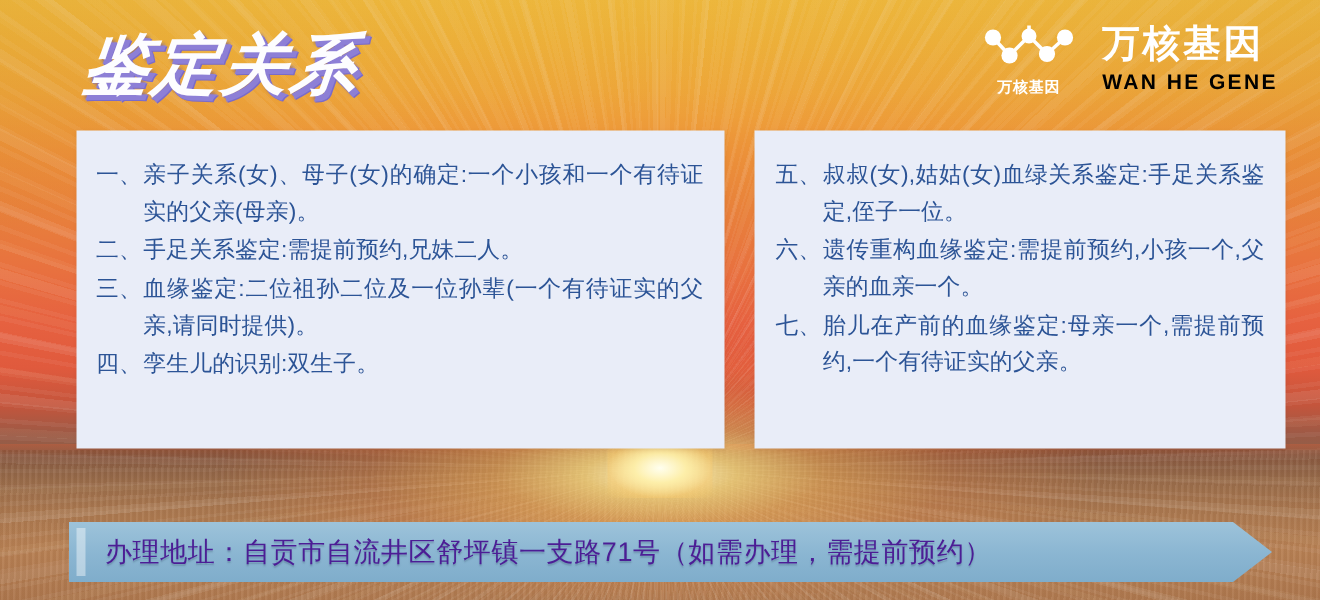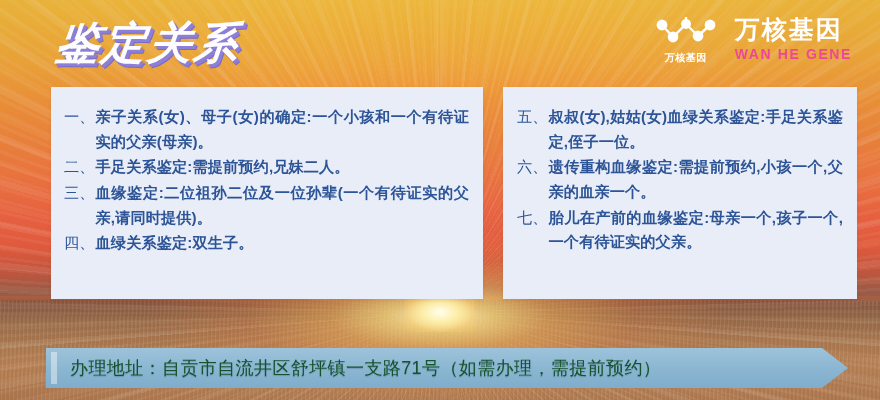--- a/index.html
+++ b/index.html
@@ -188,21 +188,21 @@
   .brand-cn {
     font-size: 25px;
     font-weight: 700;
     color: #ffffff;
     letter-spacing: 2px;
   }
   .brand-en {
     margin-top: 5px;
     font-size: 14px;
     font-weight: 700;
-    color: #ec4899;
+    color: #000000;
     letter-spacing: 1.6px;
   }
 
   
   .panel {
     position: absolute;
     top: 87px;
     height: 212px;
     background: #e9edf8;
     box-shadow: 0 1px 3px rgba(80,40,20,0.10);
@@ -227,21 +227,20 @@
     letter-spacing: 0.1px;
   }
   .item-num {
     flex: 0 0 auto;
     white-space: nowrap;
     padding-right: 1px;
   }
   .item-text {
     flex: 1 1 auto;
     text-align: justify;
-    font-weight: bold;
   }
 
   
   .addr-banner {
     position: absolute;
     left: 46px;
     top: 348px;
     width: 802px;
     height: 40px;
     background: linear-gradient(to bottom, #9dc3da 0%, #8bb6d2 52%, #7fadcb 100%);
@@ -257,21 +256,21 @@
     height: 32px;
     background: rgba(255,255,255,0.42);
   }
   .addr-text {
     position: absolute;
     left: 24px;
     top: 0;
     height: 40px;
     display: flex;
     align-items: center;
-    color: #14532d;
+    color: #4c1d95;
     font-size: 18px;
     letter-spacing: 0.4px;
     white-space: nowrap;
     text-shadow: 0 1px 1px rgba(60,90,115,0.35);
   }
 </style>
 </head>
 <body>
 
 <div id="poster">
@@ -324,38 +323,38 @@
       <li class="item">
         <span class="item-num">二、</span>
         <span class="item-text">手足关系鉴定:需提前预约,兄妹二人。</span>
       </li>
       <li class="item">
         <span class="item-num">三、</span>
         <span class="item-text">血缘鉴定:二位祖孙二位及一位孙辈(一个有待证实的父亲,请同时提供)。</span>
       </li>
       <li class="item">
         <span class="item-num">四、</span>
-        <span class="item-text">血绿关系鉴定:双生子。</span>
+        <span class="item-text">孪生儿的识别:双生子。</span>
       </li>
     </ul>
   </div>
 
   <div class="panel right">
     <ul class="panel-list">
       <li class="item">
         <span class="item-num">五、</span>
         <span class="item-text">叔叔(女),姑姑(女)血绿关系鉴定:手足关系鉴定,侄子一位。</span>
       </li>
       <li class="item">
         <span class="item-num">六、</span>
         <span class="item-text">遗传重构血缘鉴定:需提前预约,小孩一个,父亲的血亲一个。</span>
       </li>
       <li class="item">
         <span class="item-num">七、</span>
-        <span class="item-text">胎儿在产前的血缘鉴定:母亲一个,孩子一个,一个有待证实的父亲。</span>
+        <span class="item-text">胎儿在产前的血缘鉴定:母亲一个,需提前预约,一个有待证实的父亲。</span>
       </li>
     </ul>
   </div>
 
   <div class="addr-banner">
     <div class="addr-accent"></div>
   </div>
   <div class="addr-text" style="position:absolute; left:70px; top:348px;">办理地址：自贡市自流井区舒坪镇一支路71号（如需办理，需提前预约）</div>
 
 </div>

